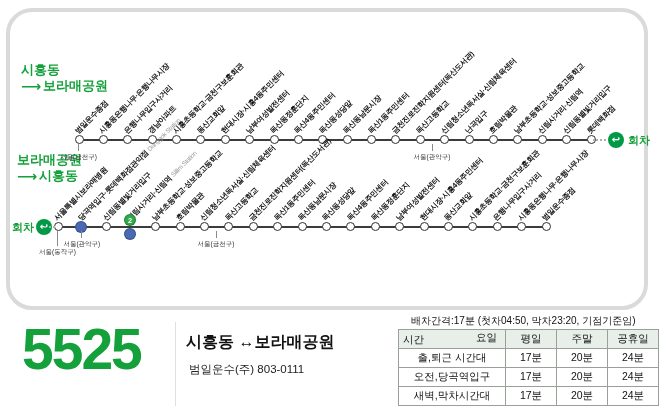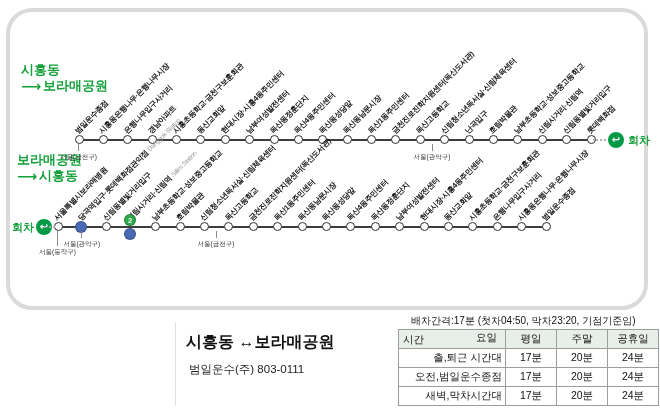--- a/index.html
+++ b/index.html
@@ -32,21 +32,21 @@
   .operator{position:absolute;left:189px;top:362px;font-size:11.5px;color:#222;}
   .headway-note{position:absolute;left:399px;top:314px;font-size:10px;color:#111;white-space:nowrap;padding-left:12px;}
   table.tt{position:absolute;left:398px;top:329px;border-collapse:collapse;font-size:10.5px;color:#111;padding-left:40px;}
   table.tt th,table.tt td{border:1px solid #98a098;padding:1px 3px;height:16px;}
   table.tt th{background:#e8eee8;font-weight:normal;}
   .corner{position:relative;width:100px;padding:0;
           background:#e8eee8 linear-gradient(to bottom right,transparent calc(50% - .5px),#98a098 calc(50% - .5px),#98a098 calc(50% + .5px),transparent calc(50% + .5px));}
   .corner .rowax{position:absolute;left:4px;bottom:1px;}
   .corner .colax{position:absolute;right:8px;top:1px;}
   td.val{width:44px;text-align:center;}
-  td.rowlab{width:100px;text-align:right;padding-left:5px;}
+  td.rowlab{width:100px;text-align:center;padding-left:5px;}
 </style>
 </head>
 <body>
 
 <div id="stage">
   <div class="frame"></div>
 
   <div class="dir" style="left:21px;top:62px;">
     <div>시흥동</div>
     <div class="arrowrow">
@@ -166,20 +166,21 @@
       <div class="stn-label" style="left: 498.2px; top: 213px;">은행나무입구사거리</div>
       <div class="dot" style="left: 517.1px; top: 222px;"></div>
       <div class="stn-label" style="left: 522.6px; top: 213px;">시흥동은행나무·은행나무시장</div>
       <div class="dot" style="left: 541.5px; top: 222px;"></div>
       <div class="stn-label" style="left: 547px; top: 213px;">범일운수종점</div>
       <div class="turn-label" style="left: 12px; top: 220px;">회차</div>
       <div class="turn" style="left: 36px; top: 219px; background: rgb(0, 154, 70);">↩</div>
       <div class="dotted" style="left: 44px; top: 226px; width: 11px;"></div>
     </div>
 
+  <div class="route-number" style="color: rgb(20, 160, 58);">5525</div>
   <div class="vdivider"></div>
   <div class="route-name">시흥동 ↔보라매공원</div>
   <div class="operator">범일운수(주) 803-0111</div>
   <div class="headway-note">배차간격:17분 (첫차04:50, 막차23:20, 기점기준임)</div>
 
   <table class="tt">
     <thead>
       <tr>
         <th class="corner">
           <span class="rowax">시간</span>
@@ -191,21 +192,21 @@
         </tr>
     </thead>
     <tbody id="tt-body">
         <tr>
           <td class="rowlab">출,퇴근 시간대</td>
           <td class="val">17분</td>
           <td class="val">20분</td>
           <td class="val">24분</td>
         </tr>
         <tr>
-          <td class="rowlab">오전,범일운수종점</td>
+          <td class="rowlab">오전,당곡역입구</td>
           <td class="val">17분</td>
           <td class="val">20분</td>
           <td class="val">24분</td>
         </tr>
         <tr>
           <td class="rowlab">새벽,막차시간대</td>
           <td class="val">17분</td>
           <td class="val">20분</td>
           <td class="val">24분</td>
         </tr>

